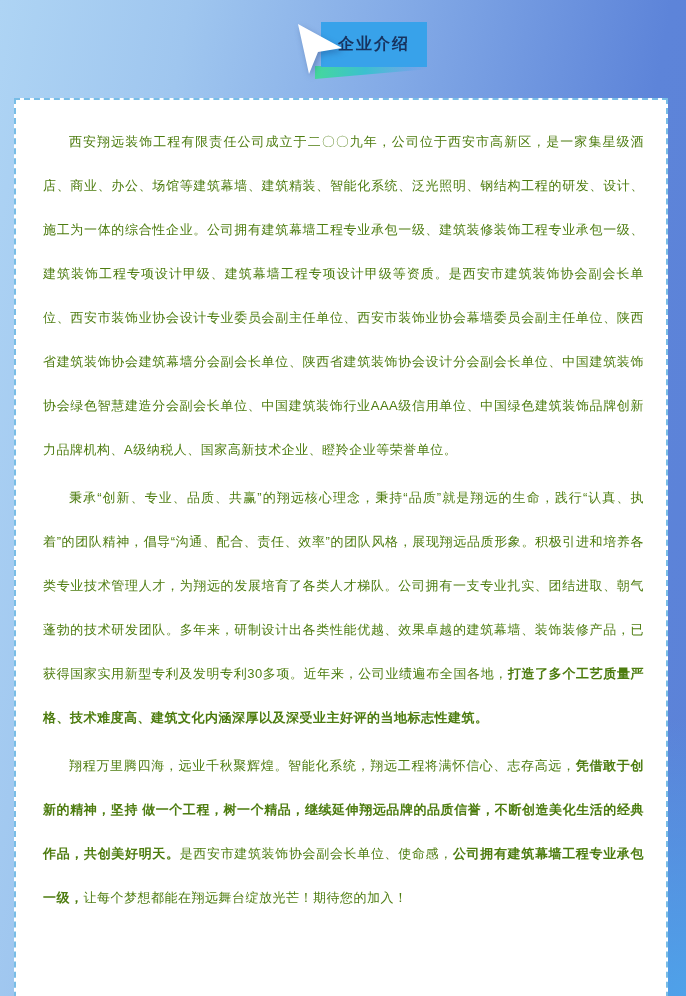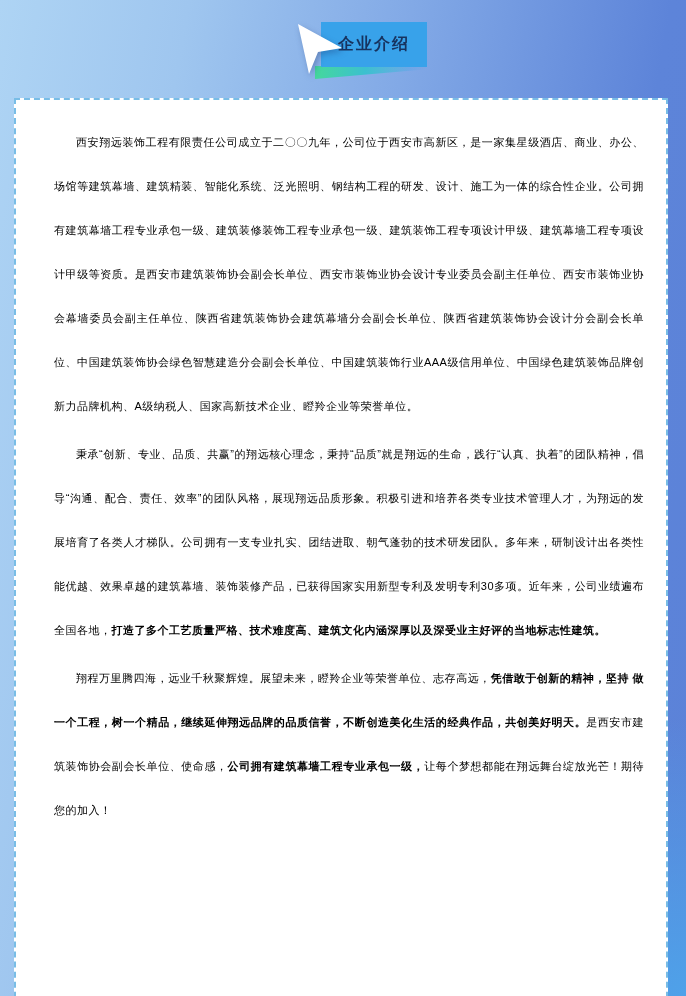--- a/index.html
+++ b/index.html
@@ -40,25 +40,25 @@
   .card {
     position: absolute; left: 14px; top: 98px;
     width: 654px; height: 960px;
     box-sizing: border-box;
     background: #ffffff;
     border: 2px dashed #79bde6;
   }
 
   .article { padding: 20px 22px 0 22px; }
   .article p {
-    margin: 0 0 4px 16px;
+    margin: 0 0 4px 5px;
     text-indent: 2em;
-    font-size: 11px;
+    font-size: 13px;
     line-height: 44px;
-    color: #000000;
+    color: #4d7c0f;
     text-align: justify;
     letter-spacing: 0.5px;
   }
   .article .b { font-weight: 700; }
 </style>
 </head>
 <body>
 
 <div class="page">
 
@@ -71,17 +71,17 @@
       <svg viewBox="0 0 46 52" xmlns="http://www.w3.org/2000/svg">
         <polygon points="1,1 45,25 21,29 12,51" fill="#ffffff"></polygon>
       </svg>
     </span>
   </div>
 
   <div class="card">
     <div class="article">
         <p><span>西安翔远装饰工程有限责任公司成立于二〇〇九年，公司位于西安市高新区，是一家集星级酒店、商业、办公、场馆等建筑幕墙、建筑精装、智能化系统、泛光照明、钢结构工程的研发、设计、施工为一体的综合性企业。公司拥有建筑幕墙工程专业承包一级、建筑装修装饰工程专业承包一级、建筑装饰工程专项设计甲级、建筑幕墙工程专项设计甲级等资质。是西安市建筑装饰协会副会长单位、西安市装饰业协会设计专业委员会副主任单位、西安市装饰业协会幕墙委员会副主任单位、陕西省建筑装饰协会建筑幕墙分会副会长单位、陕西省建筑装饰协会设计分会副会长单位、中国建筑装饰协会绿色智慧建造分会副会长单位、中国建筑装饰行业AAA级信用单位、中国绿色建筑装饰品牌创新力品牌机构、A级纳税人、国家高新技术企业、瞪羚企业等荣誉单位。</span></p>
         <p><span>秉承“创新、专业、品质、共赢”的翔远核心理念，秉持“品质”就是翔远的生命，践行“认真、执着”的团队精神，倡导“沟通、配合、责任、效率”的团队风格，展现翔远品质形象。积极引进和培养各类专业技术管理人才，为翔远的发展培育了各类人才梯队。公司拥有一支专业扎实、团结进取、朝气蓬勃的技术研发团队。多年来，研制设计出各类性能优越、效果卓越的建筑幕墙、装饰装修产品，已获得国家实用新型专利及发明专利30多项。近年来，公司业绩遍布全国各地，</span><span class="b">打造了多个工艺质量严格、技术难度高、建筑文化内涵深厚以及深受业主好评的当地标志性建筑。</span></p>
-        <p><span>翔程万里腾四海，远业千秋聚辉煌。展望未来，瞪羚企业等荣誉单位、志存高远，</span><span class="b">凭借敢于创新的精神，坚持 做一个工程，树一个精品，继续延伸翔远品牌的品质信誉，不断创造美化生活的经典作品，共创美好明天。</span><span>是西安市建筑装饰协会副会长单位、使命感，</span><span class="b">公司拥有建筑幕墙工程专业承包一级，</span><span>让每个梦想都能在翔远舞台绽放光芒！期待您的加入！</span></p>
+        <p><span>翔程万里腾四海，远业千秋聚辉煌。智能化系统，翔远工程将满怀信心、志存高远，</span><span class="b">凭借敢于创新的精神，坚持 做一个工程，树一个精品，继续延伸翔远品牌的品质信誉，不断创造美化生活的经典作品，共创美好明天。</span><span>是西安市建筑装饰协会副会长单位、使命感，</span><span class="b">公司拥有建筑幕墙工程专业承包一级，</span><span>让每个梦想都能在翔远舞台绽放光芒！期待您的加入！</span></p>
       </div>
   </div>
 
 </div>
 
 </body></html>

